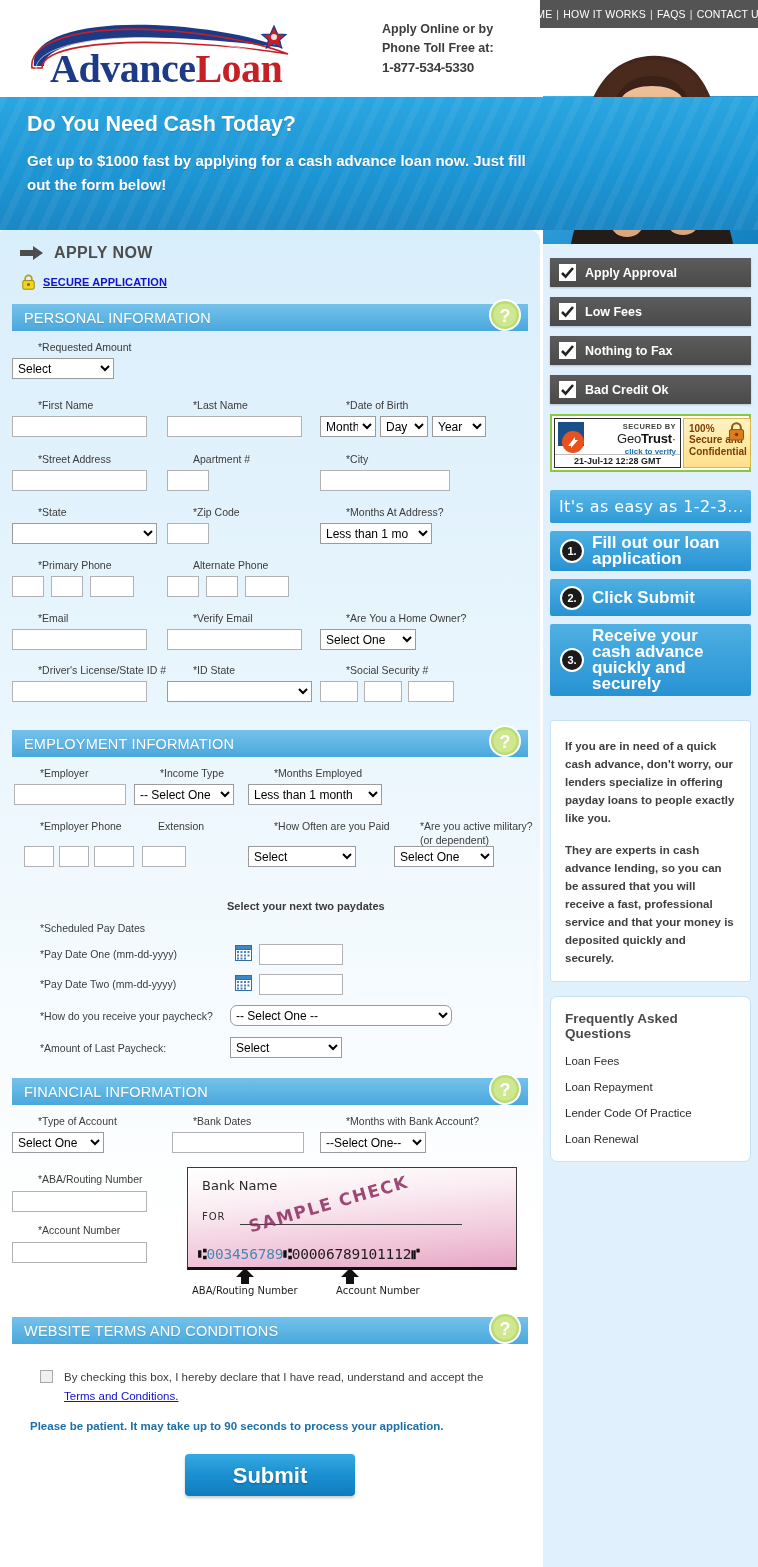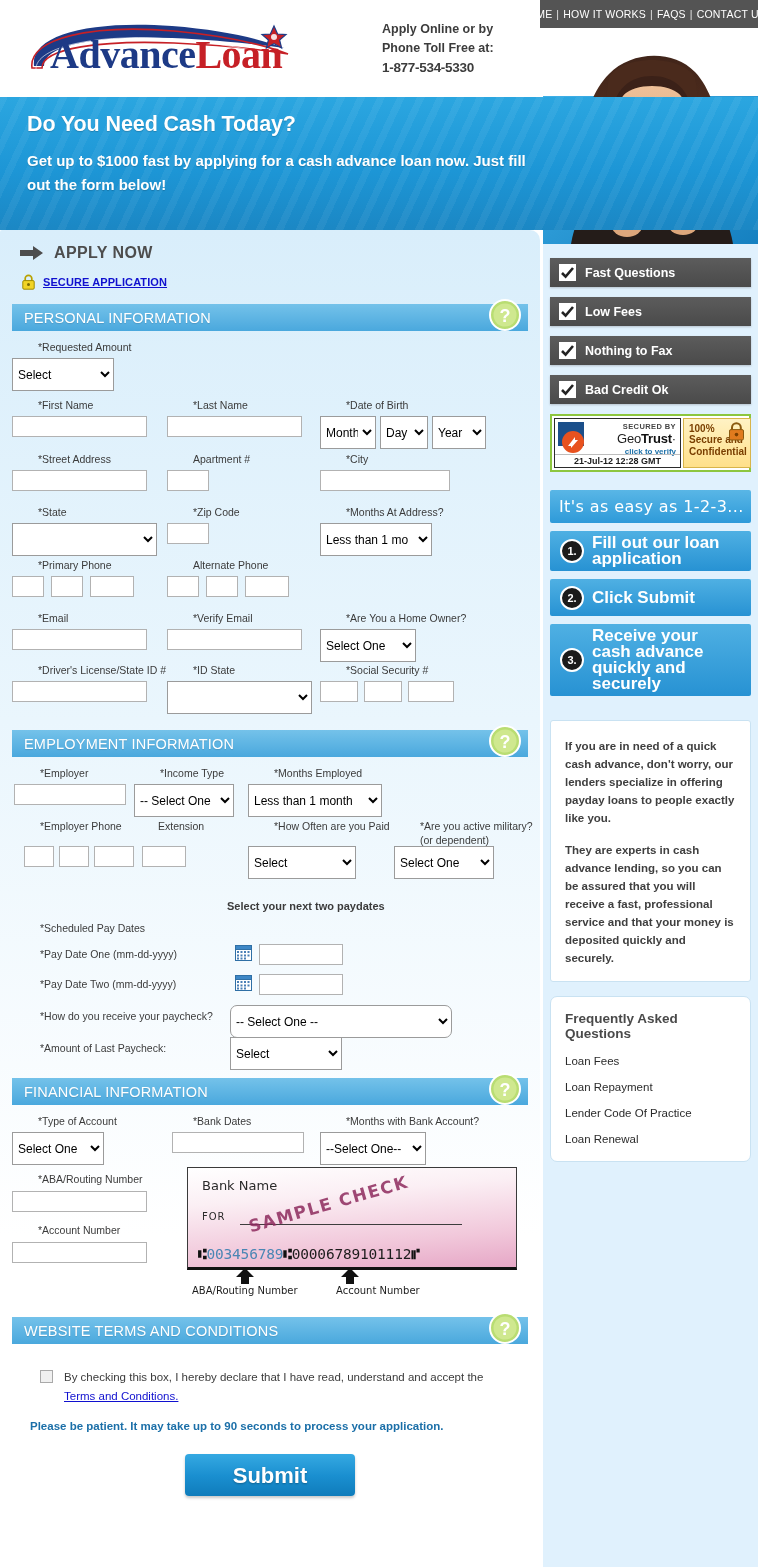--- a/index.html
+++ b/index.html
@@ -35,21 +35,21 @@
     position: absolute; top: 0; left: 0;
     width: 540px; height: 97px;
     background: #fff;
   }
   .logo-wrap {
     position: absolute; left: 22px; top: 18px;
     width: 290px; height: 66px;
   }
   .logo-swoosh { position:absolute; left:0; top:0; }
   .logo-text {
-    position:absolute; left: 28px; top: 13px;
+    position:absolute; left: 28px; top: 27px;
     font-family: "Liberation Serif", serif;
     font-size: 40px; font-weight: bold;
     letter-spacing: -0.5px;
     white-space: nowrap;
   }
   .logo-text .adv { color: #1d3a86; }
   .logo-text .loan { color: #c62026; }
 
   .phone-block {
     position: absolute; left: 382px; top: 20px;
@@ -150,21 +150,21 @@
     letter-spacing: 0px; white-space: nowrap; margin-left: 26px;
   }
   input.tb {
     font-family:"Liberation Sans",sans-serif;
     font-size:12px; height: 21px;
     border: 1px solid #b2b2b2; background:#fff;
     padding: 1px 3px;
   }
   select.sel {
     font-family:"Liberation Sans",sans-serif;
-    font-size:12px; height: 33px;
+    font-size:12px; height: 21px;
     border: 1px solid #9b9b9b; background:#fff;
     padding: 0 1px;
   }
   .plain-text { font-size: 11px; color:#3b3b3b; font-weight:bold; }
 
   
   .f { position: absolute; }
 
   
   .check-box {
@@ -783,21 +783,21 @@
 
   <div class="sidebar">
 
     <div class="badge">
       <span class="ck">
         <svg width="17" height="17" viewBox="0 0 17 17">
             <rect width="17" height="17" fill="#fff"></rect>
             <path d="M3 9 L 6.6 12.6 L 14 4" stroke="#222" stroke-width="2.6" fill="none"></path>
           </svg>
       </span>
-      <span class="txt">Fast Questions</span>
+      <span class="txt">Apply Approval</span>
     </div>
     <div class="badge">
       <span class="ck">
         <svg width="17" height="17" viewBox="0 0 17 17">
             <rect width="17" height="17" fill="#fff"></rect>
             <path d="M3 9 L 6.6 12.6 L 14 4" stroke="#222" stroke-width="2.6" fill="none"></path>
           </svg>
       </span>
       <span class="txt">Low Fees</span>
     </div>

